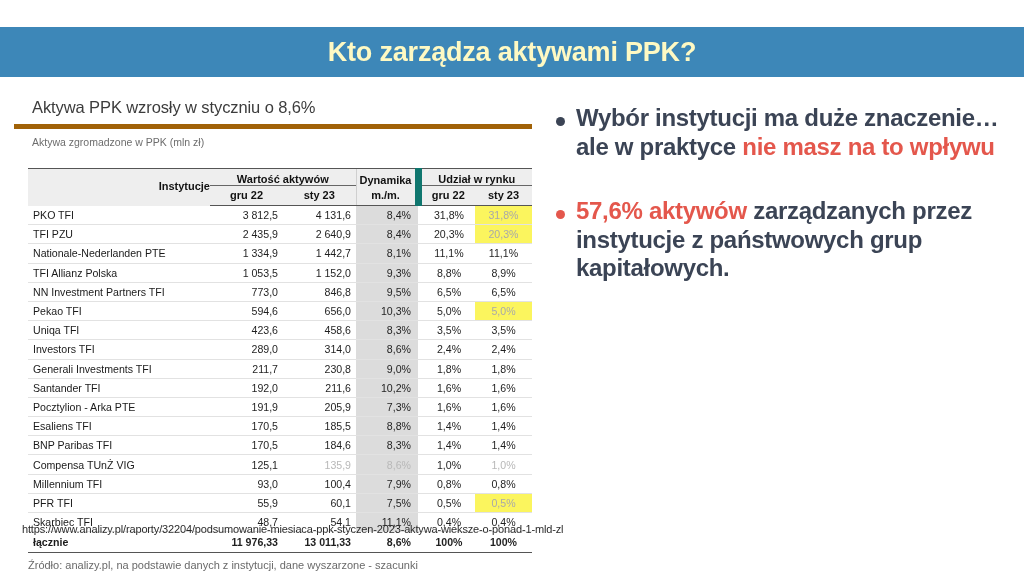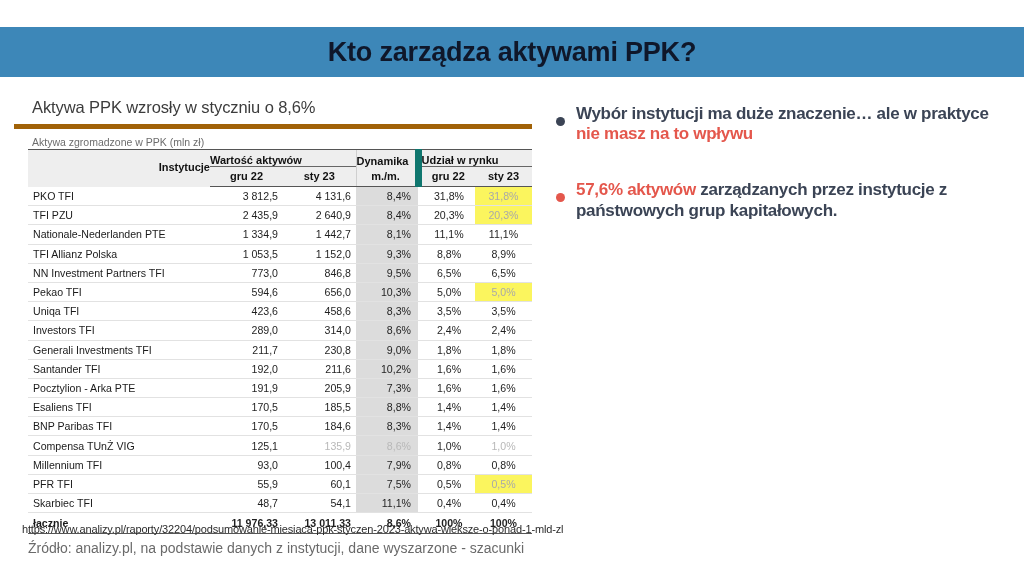--- a/index.html
+++ b/index.html
@@ -12,21 +12,21 @@
   }
   #slide { position: relative; width: 1024px; height: 576px; background: #fff; }
 
   
   .banner {
     position: absolute; left: 0; top: 27px; width: 1024px; height: 50px;
     background: #3d87b8;
     display: flex; align-items: center; justify-content: center;
   }
   .banner-title {
-    color: #0f172a;
+    color: #fef9c3;
     font-size: 27px;
     font-weight: bold;
     letter-spacing: -0.2px;
     font-family: "Liberation Sans", sans-serif;
     white-space: nowrap;
   }
 
   
   .card {
     position: absolute; left: 14px; top: 92px; width: 518px; height: 438px;
@@ -36,21 +36,21 @@
     font-size: 16.5px;
     color: #3c3c3c;
     font-weight: normal;
     padding: 6px 0 7px 18px;
     border-bottom: 5px solid #a16207;
     letter-spacing: -0.1px;
   }
   .card-sub {
     font-size: 10.5px;
     color: #6d6d6d;
-    padding: 7px 0 1px 18px;
+    padding: 7px 0 20px 18px;
   }
 
   table.ppk {
     width: 504px;
     margin-left: 14px;
     border-collapse: collapse;
     font-size: 10.6px;
     color: #1f1f1f;
     table-layout: fixed;
   }
@@ -70,21 +70,21 @@
     color: #111;
   }
   thead tr.grp th { height: 19px; vertical-align: bottom; padding-bottom: 2px; }
   thead tr.sub th { height: 18px; vertical-align: middle; padding-bottom: 3px; text-align: center; }
 
   thead tr.grp th.topline  { border-top: 1.6px solid #555; }
   .hdr-inst {
     text-align: right; padding-left: 5px !important;
     vertical-align: middle !important;
   }
-  .grp-label { display:block; text-align:left; }
+  .grp-label { display:block; text-align:center; }
   .underlined { border-bottom: 1px solid #666; }
   th.sep-left  { border-left: 1px solid #cfcfcf; }
   th.sep-right { border-right: 7px solid #0f766e; }
   thead tr.sub th { border-bottom: 1.4px solid #555; }
 
   tbody td {
     height: 19.2px;
     padding: 0 5px;
     border-bottom: 1px solid #e2e2e2;
     white-space: nowrap;
@@ -103,21 +103,21 @@
     background: #ffffff;
   }
   tbody tr.total td.dyn { background: #ffffff; }
 
   .muted  { color: #b8b8b8 !important; }
   .hl     { background: #fbf55e !important; }
   .hl.dim { color: #a9a9a9 !important; }
 
   .source {
     margin: 6px 0 0 14px;
-    font-size: 14px;
+    font-size: 11px;
     color: #6a6a6a;
   }
 
   
   .bullets {
     position: absolute; left: 556px; top: 104px; width: 456px;
   }
   .bullet {
     display: flex;
     align-items: flex-start;
@@ -125,21 +125,21 @@
   }
   .dot {
     flex: none;
     width: 9px; height: 9px;
     border-radius: 50%;
     margin: 13px 11px 0 0;
   }
   .dot.dark { background: #3b4455; }
   .dot.red  { background: #e4574c; }
   .btext {
-    font-size: 17px;
+    font-size: 24px;
     font-weight: bold;
     line-height: 1.19;
     color: #3b4455;
     letter-spacing: -0.3px;
   }
   .btext .red { color: #e4574c; }
   .bullet2 { margin-top: 36px; }
 
   
   .footer-url {

